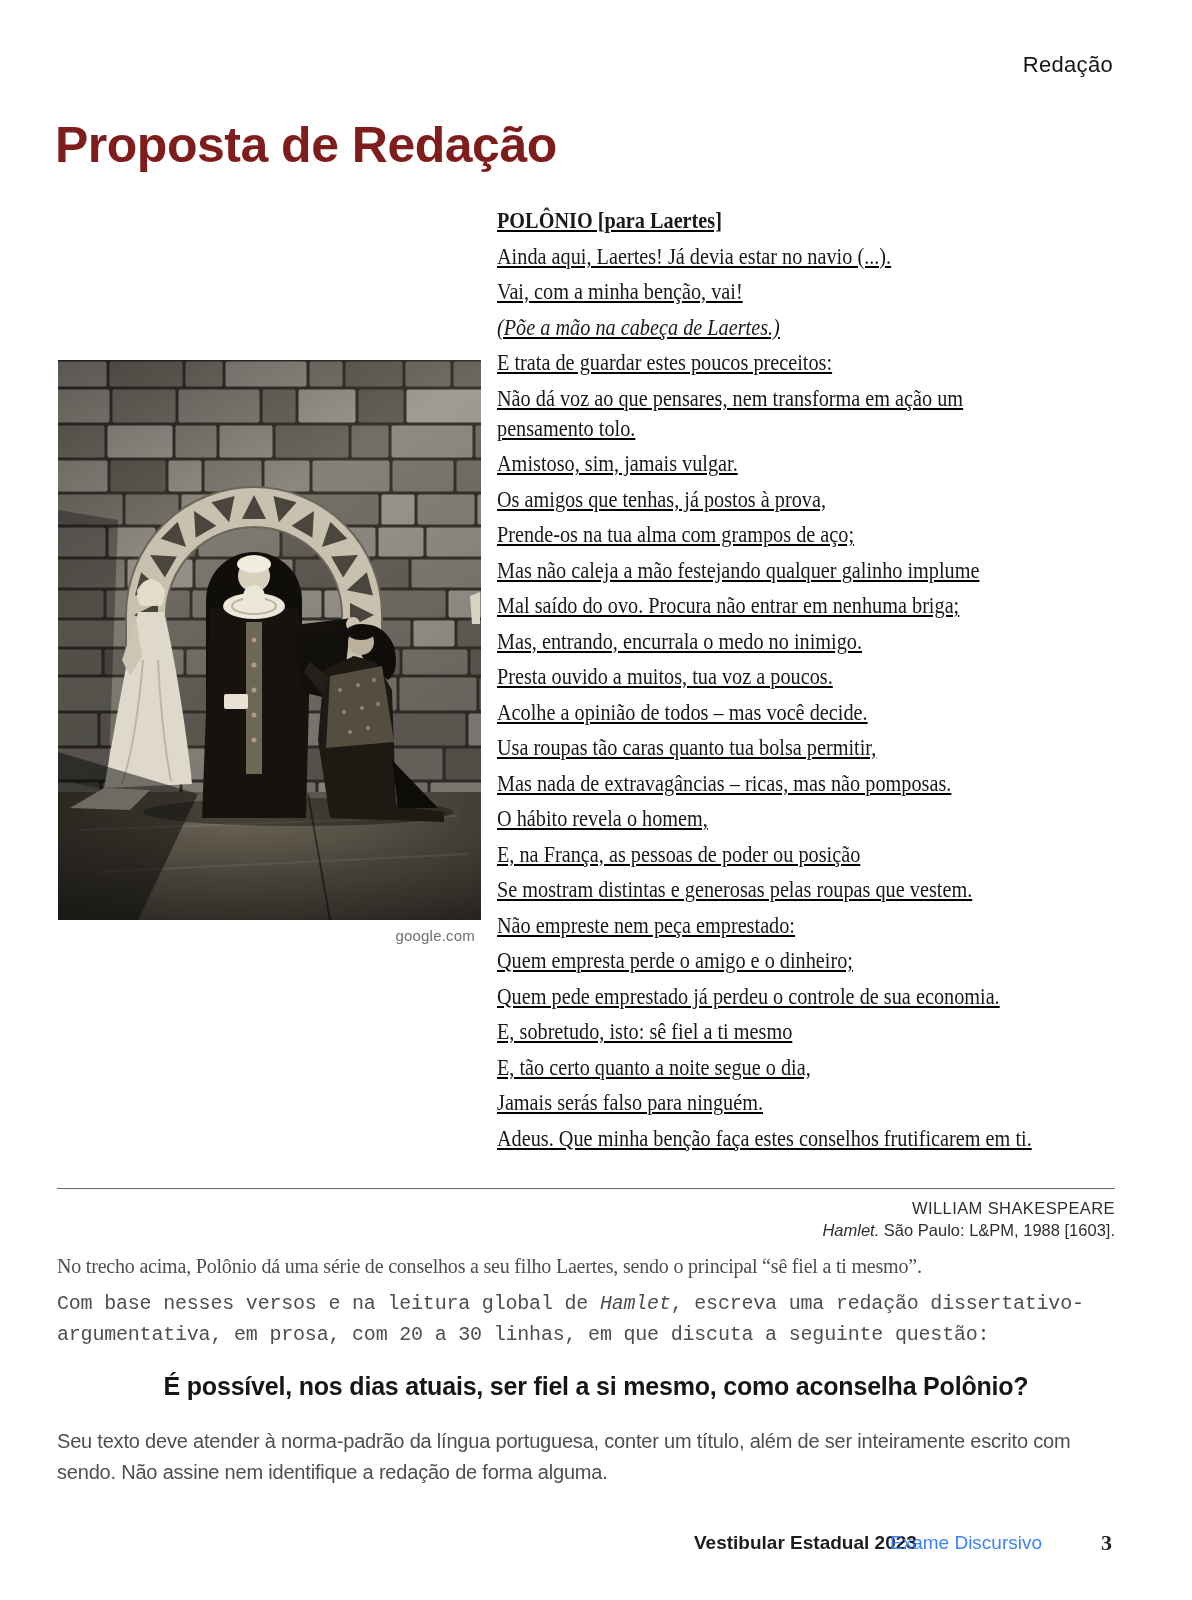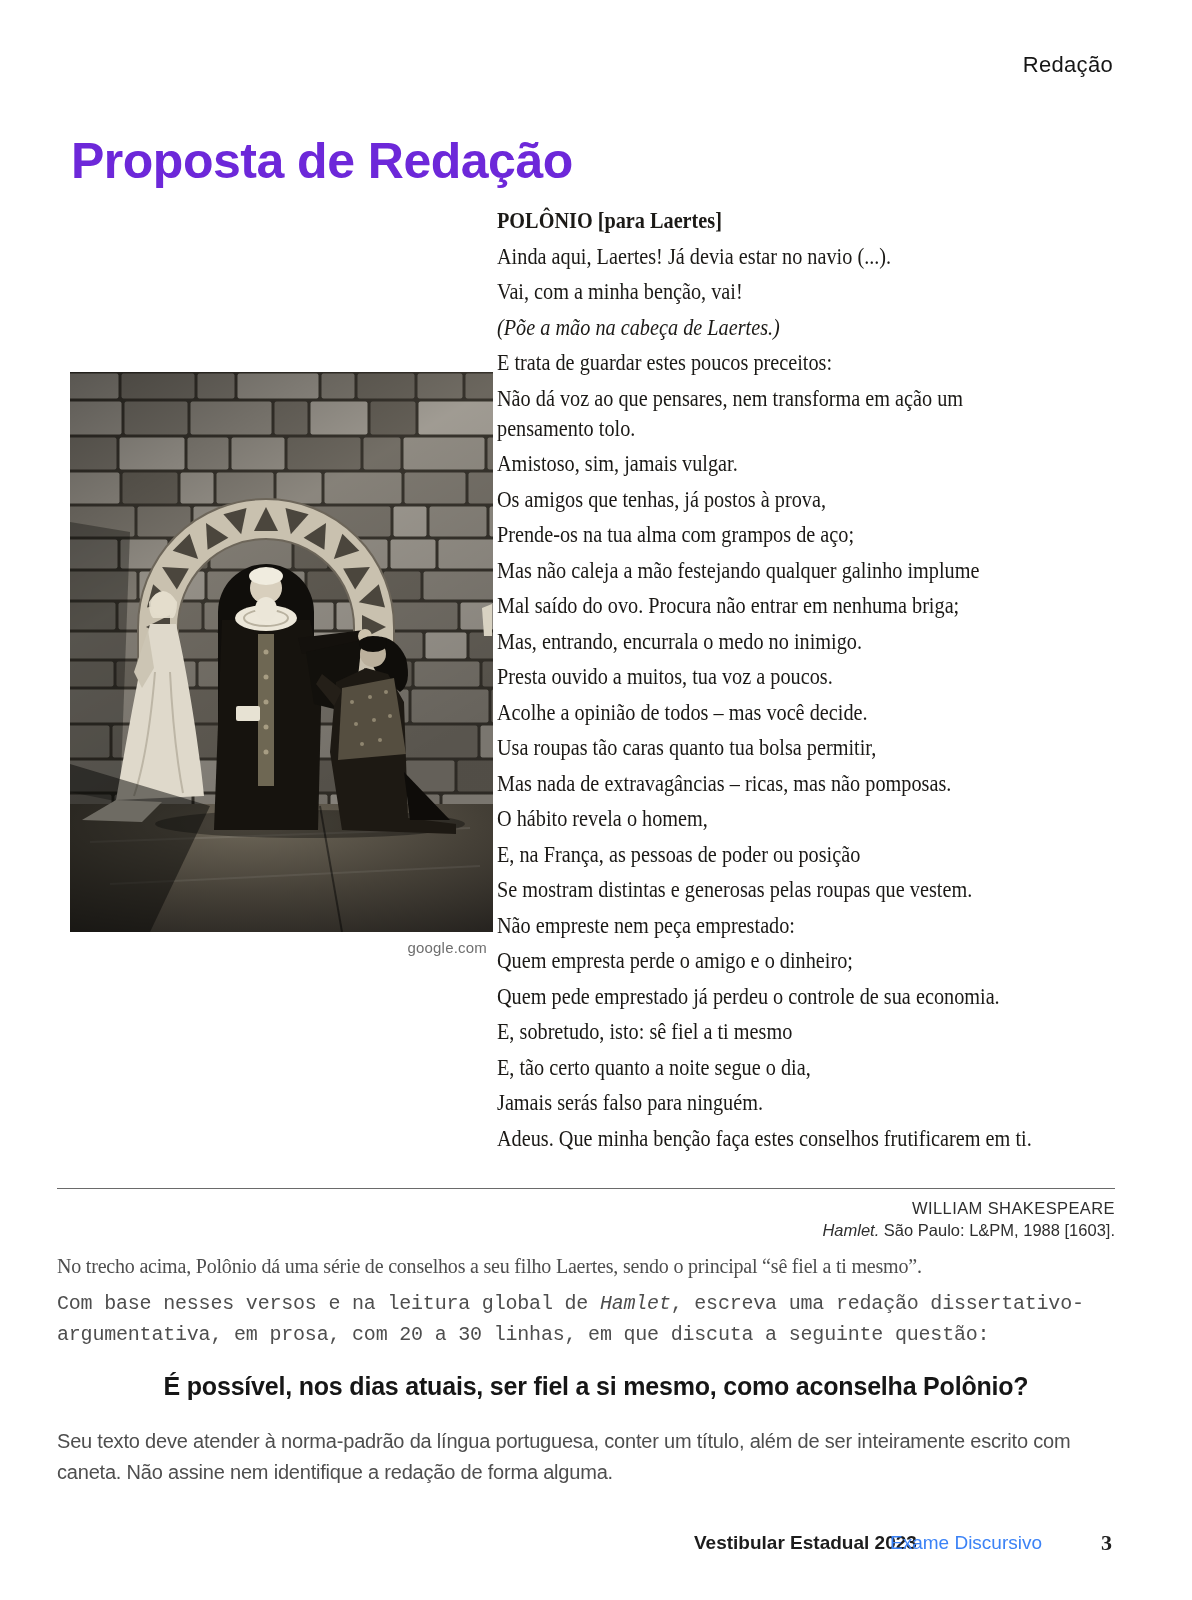--- a/index.html
+++ b/index.html
@@ -14,21 +14,21 @@
   .page-title{
     position:absolute;left:55px;top:116px;font-size:50px;font-weight:700;
     letter-spacing:-.5px;
   }
   .photo-figure{position:absolute;left:58px;top:360px;width:423px;}
   .photo-figure svg{display:block;}
   .photo-caption{
     margin-top:7px;text-align:right;font-size:15px;color:#6f6f6f;
     letter-spacing:.2px;padding-right:6px;
   }
-  .poem{position:absolute;left:497px;top:206px;width:620px;}
+  .poem{position:absolute;left:497px;top:206px;width:620px;text-decoration:underline;}
   .poem-line{
     font-family:"Liberation Serif","DejaVu Serif",serif;
     font-size:22.5px;line-height:30px;margin:0 0 5.5px 0;color:#1b1916;
     transform:scaleX(.9);transform-origin:0 50%;white-space:nowrap;
   }
   .poem-line.wraps{white-space:normal;}
   .poem-line.bold{font-weight:700;}
   .poem-line.italic{font-style:italic;}
   .divider{
     position:absolute;left:57px;top:1188px;width:1058px;height:0;
@@ -60,23 +60,23 @@
   }
   .it{font-style:italic;}
 </style>
 </head>
 <body>
 
 <div class="page">
 
   <div class="header-label">Redação</div>
 
-  <h1 class="page-title" style="margin: 16px; color: #6d28d9;">Proposta de Redação</h1>
-
-  <figure class="photo-figure" style="margin:12px;">
+  <h1 class="page-title" style="margin: 0px; color: #7f1d1d;">Proposta de Redação</h1>
+
+  <figure class="photo-figure" style="margin:0;">
     <svg id="stage-photo-svg" viewBox="0 0 423 560" width="423" height="560" role="img">
       <defs>
         <linearGradient id="wallshade" x1="0" y1="0" x2="0.55" y2="1">
           <stop offset="0" stop-color="#000000" stop-opacity="0.42"></stop>
           <stop offset="0.45" stop-color="#000000" stop-opacity="0.06"></stop>
           <stop offset="1" stop-color="#000000" stop-opacity="0.22"></stop>
         </linearGradient>
         <radialGradient id="floorlight" cx="0.42" cy="0.15" r="1">
           <stop offset="0" stop-color="#6e6759"></stop>
           <stop offset="0.55" stop-color="#454037"></stop>
@@ -316,21 +316,21 @@
     <div class="author">WILLIAM SHAKESPEARE</div>
     <div><span class="it">Hamlet.</span><span> São Paulo: L&amp;PM, 1988 [1603].</span></div>
   </div>
 
   <p id="instr1" class="instr nowrap" style="margin:0;font-family:Liberation Serif, serif;">No trecho acima, Polônio dá uma série de conselhos a seu filho Laertes, sendo o principal “sê fiel a ti mesmo”.</p>
 
   <p id="instr2" class="instr" style="margin:0;font-family:Liberation Mono, monospace;"><span>Com base nesses versos e na leitura global de </span><span class="it">Hamlet</span><span>, escreva uma redação dissertativo-argumentativa, em prosa, com 20 a 30 linhas, em que discuta a seguinte questão:</span></p>
 
   <div class="essay-question">É possível, nos dias atuais, ser fiel a si mesmo, como aconselha Polônio?</div>
 
-  <p id="instr3" class="instr" style="margin:0;">Seu texto deve atender à norma-padrão da língua portuguesa, conter um título, além de ser inteiramente escrito com caneta. Não assine nem identifique a redação de forma alguma.</p>
+  <p id="instr3" class="instr" style="margin:0;">Seu texto deve atender à norma-padrão da língua portuguesa, conter um título, além de ser inteiramente escrito com sendo. Não assine nem identifique a redação de forma alguma.</p>
 
   <div class="footer">
     <span class="footer-exam">Vestibular Estadual 2023</span>
     <span class="footer-type">Exame Discursivo</span>
     <span class="footer-page">3</span>
   </div>
 
 </div>
 
 </body></html>

